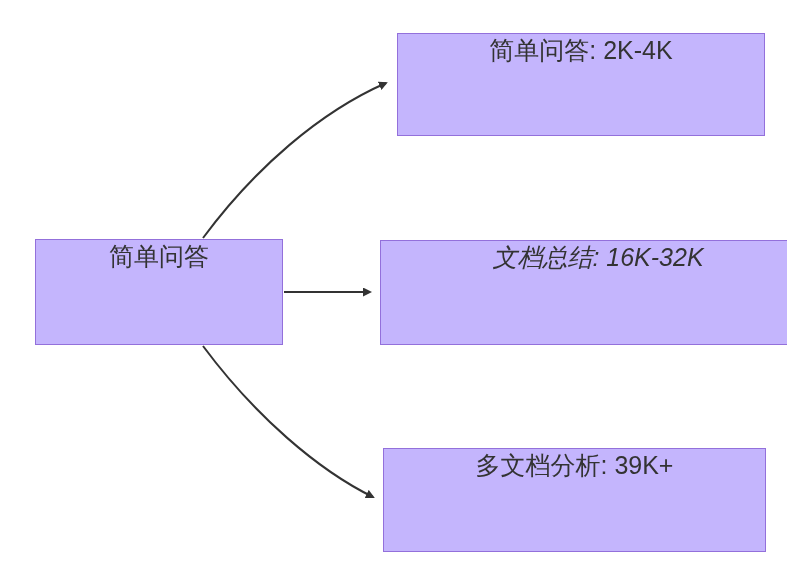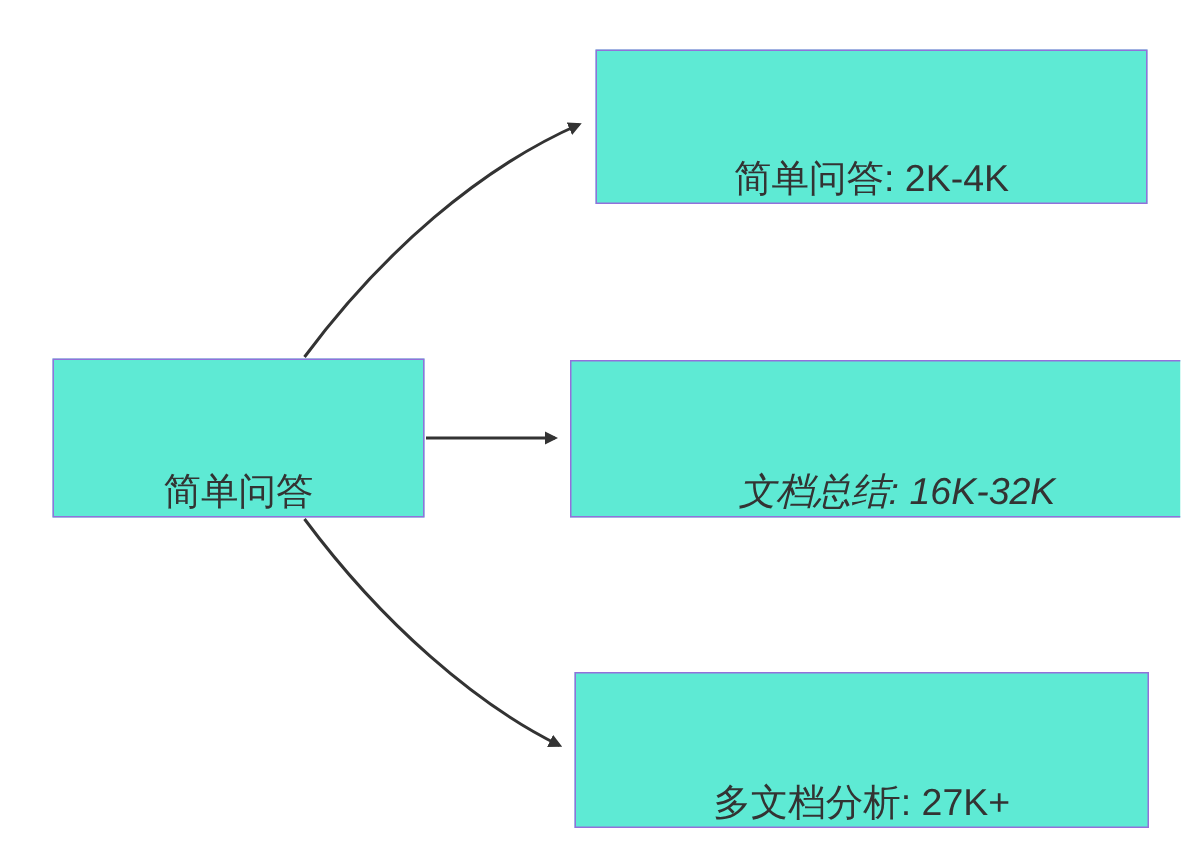--- a/index.html
+++ b/index.html
@@ -18,23 +18,23 @@
   .edges {
     position: absolute;
     left: 0;
     top: 0;
     width: 787px;
     height: 572px;
   }
   .node {
     position: absolute;
     display: flex;
-    align-items: flex-end;
+    align-items: flex-start;
     justify-content: center;
-    background: #5eead4;
+    background: #c4b5fd;
     border: 1px solid #9370DB;
     box-sizing: border-box;
     color: #333333;
     font-size: 25px;
     text-align: center;
   }
   .node span {
     display: block;
     padding: 0 14px;
     line-height: 1.3;
@@ -66,16 +66,16 @@
 
   <div class="node node-top">
     <span>简单问答: 2K-4K</span>
   </div>
 
   <div class="node node-mid">
     <span>文档总结: 16K-32K</span>
   </div>
 
   <div class="node node-bottom">
-    <span>多文档分析: 27K+</span>
+    <span>多文档分析: 39K+</span>
   </div>
 
 </div>
 
 </body></html>

